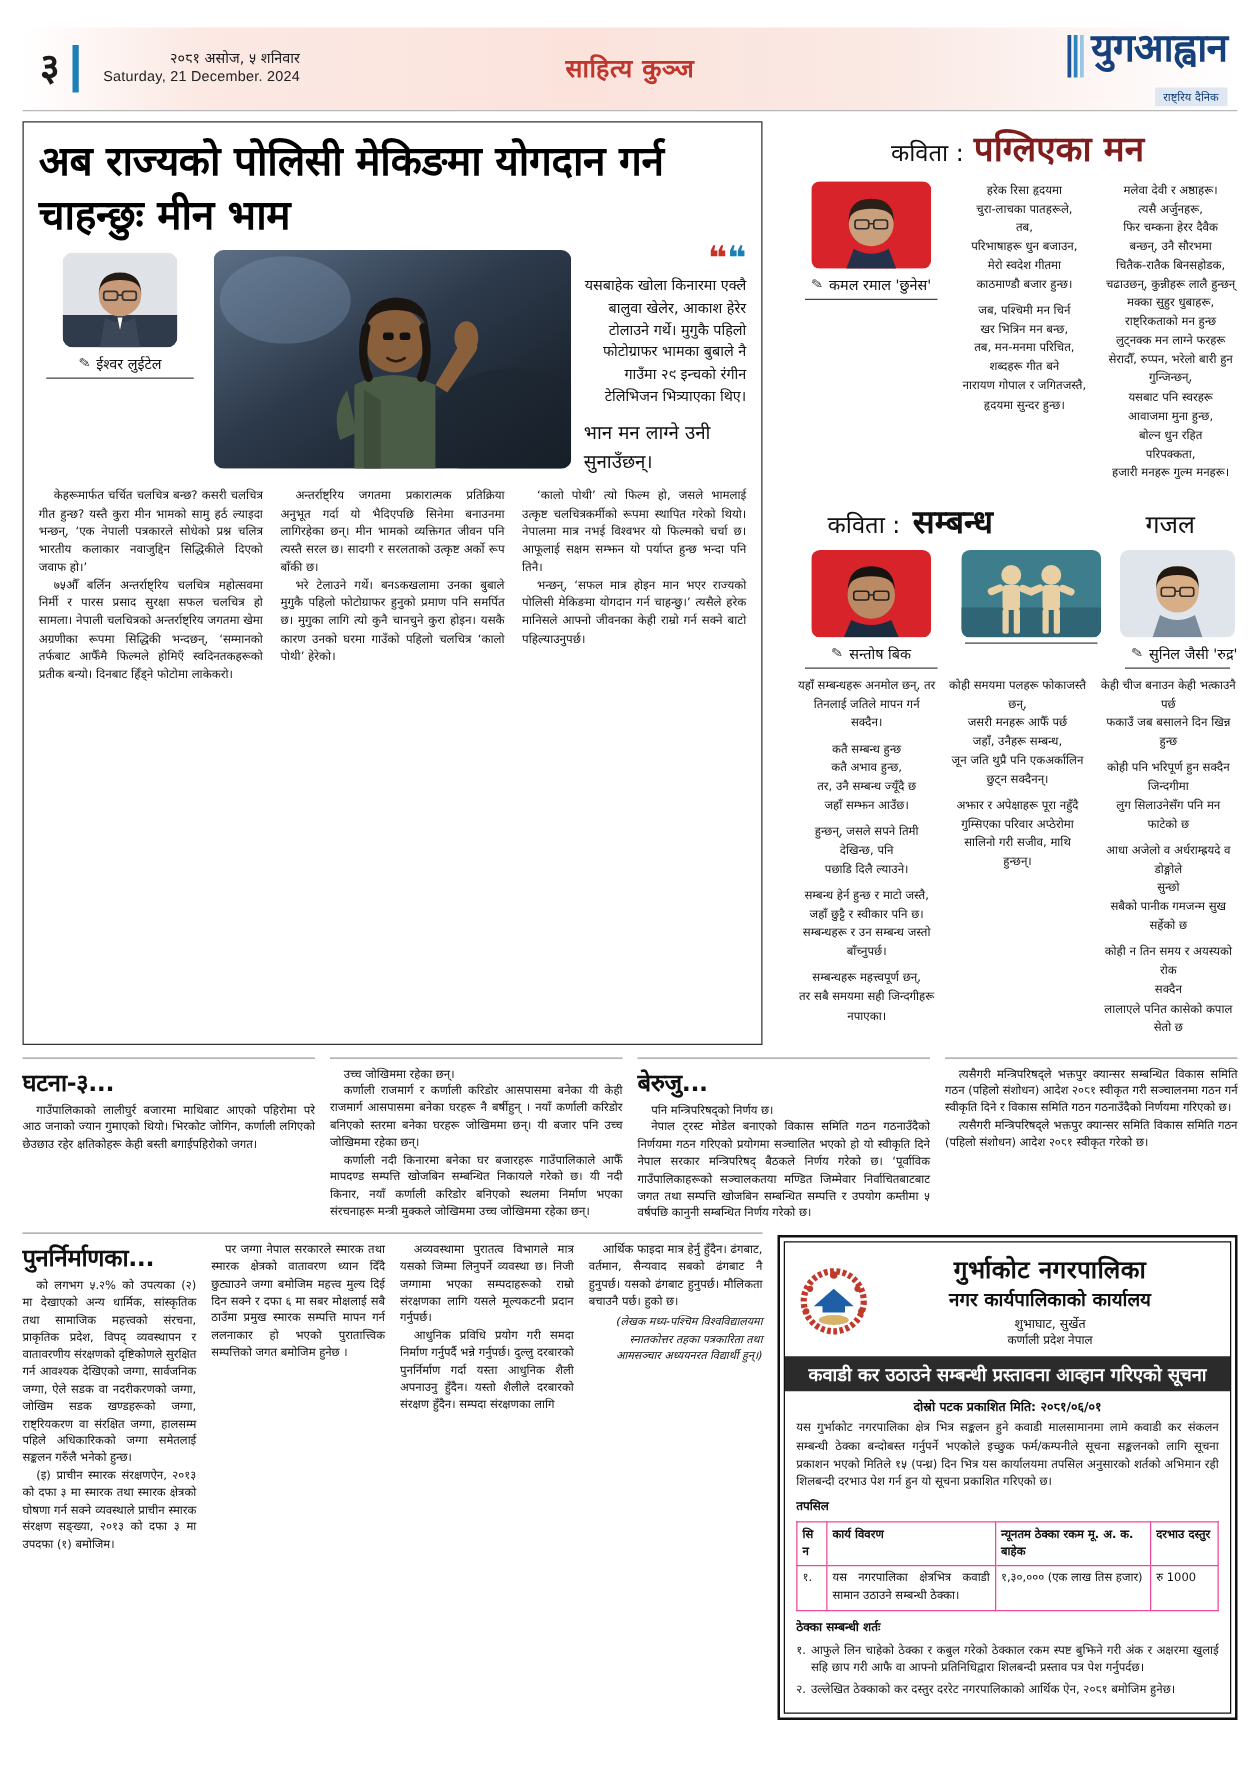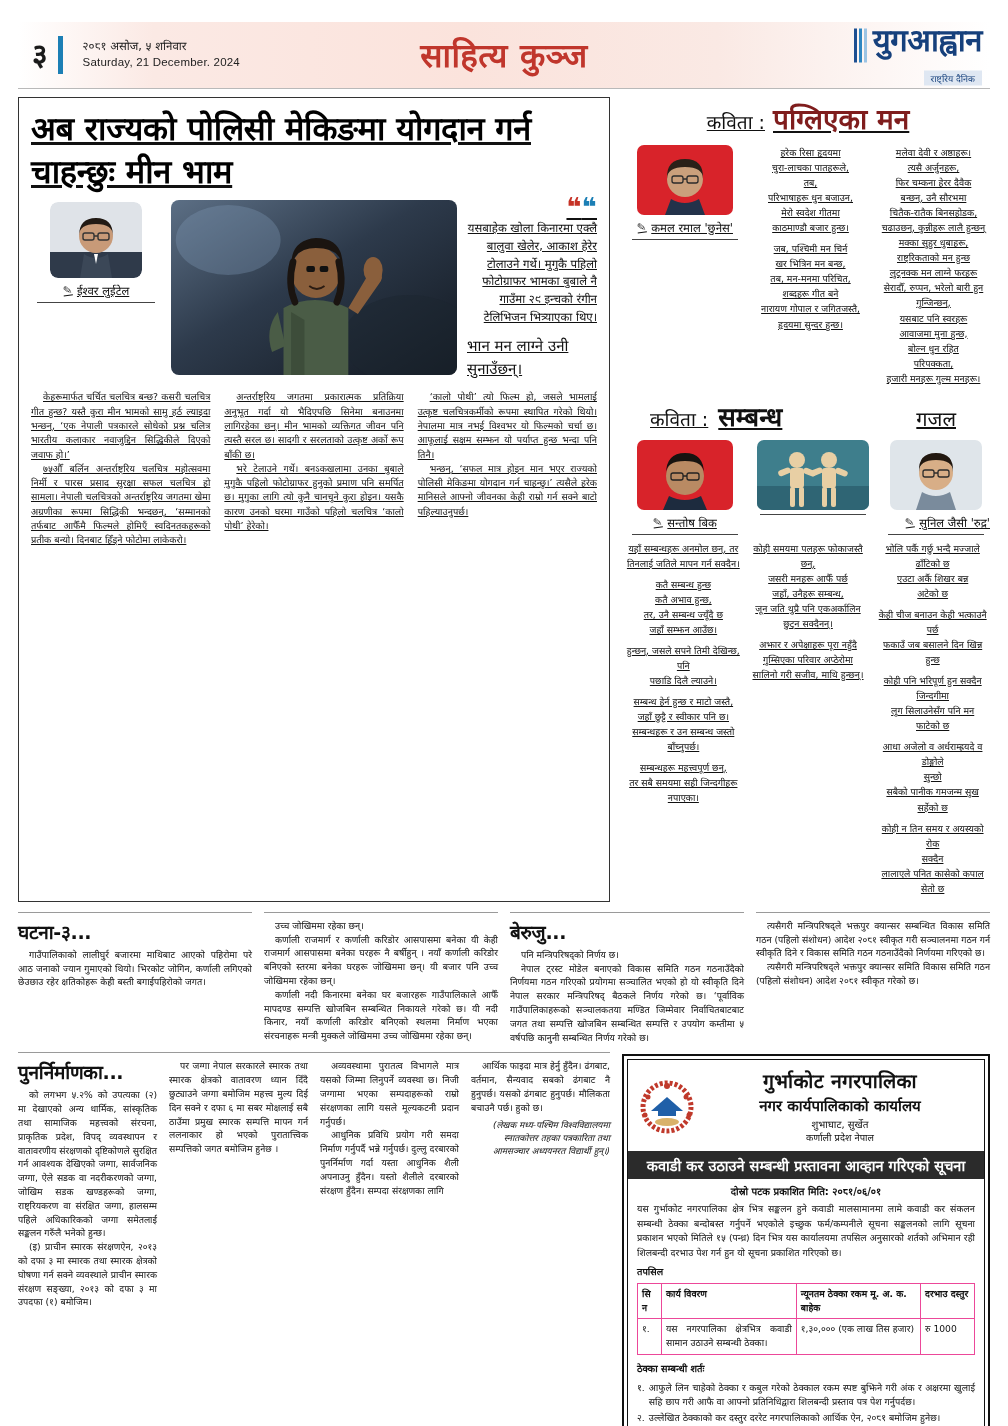--- a/index.html
+++ b/index.html
@@ -18,26 +18,26 @@
     position: relative;
     height: 66px;
     margin: 22px 18px 0 18px;
     background: linear-gradient(90deg,#ffffff 0%, #fbe9e4 14%, #fbe3dc 46%, #fae9e4 72%, #ffffff 100%);
     display: flex; align-items: center;
   }
   .pagenum-wrap { display: flex; align-items: center; padding-left: 14px; gap: 10px; }
   .pagenum { font-size: 30px; font-weight: 700; line-height: 1;
              font-family: "DejaVu Sans", sans-serif; color: #1a1a1a; }
   .blue-bar { width: 5px; height: 38px; background: #1c7fb5; }
-  .datestack { padding-left: 10px; line-height: 1.35; }
+  .datestack { padding-left: 10px; line-height: 1.35; text-align: right; }
   .date-np { font-size: 11.5px; font-family: "DejaVu Sans", sans-serif; color: #1c1c1c; }
   .date-en { font-size: 11.5px; font-family: "Liberation Sans", sans-serif; color: #222; letter-spacing: .2px; }
   .kunja {
     position: absolute; left: 50%; top: 50%; transform: translate(-50%,-52%);
-    font-size: 33px; color: #c0362c; font-weight: 700;
+    font-size: 20px; color: #c0362c; font-weight: 700;
     font-family: "DejaVu Sans", sans-serif;
     letter-spacing: .5px;
   }
   .brand-wrap { position: absolute; right: 8px; top: 50%; transform: translateY(-50%);
                 display: flex; align-items: flex-start; gap: 6px; }
   .brand-bars { display: flex; gap: 2px; padding-top: 4px; }
   .brand-bars i { display: block; width: 3px; height: 34px; }
   .brand-bars i:nth-child(1){ background:#1d4f91; }
   .brand-bars i:nth-child(2){ background:#2e86c1; }
   .brand-bars i:nth-child(3){ background:#9cc4e4; }
@@ -46,23 +46,22 @@
                 font-family: "DejaVu Sans", sans-serif; line-height: 1; letter-spacing: -.5px; }
   .brand-sub { font-size: 9px; color: #16407c; background: #dfe7f2;
                display:inline-block; padding: 1px 7px; margin-top: 15px;
                font-family: "DejaVu Sans", sans-serif; }
   .hdr-rule { margin: 0 18px; border-bottom: 1px solid #b9b9b9; }
 
   
   .body-grid {
     display: grid;
     grid-template-columns: 592px 1fr;
-    gap: 12px;
+    gap: 24px;
     margin: 8px 18px 0 18px;
-    text-decoration: underline;
   }
   .left-box { border: 1px solid #333; padding: 10px 12px 8px 12px; }
   .right-col { padding-left: 4px; }
 
   
   .headline {
     font-size: 32.5px; font-weight: 700; line-height: 1.32;
     font-family: "DejaVu Sans", sans-serif; color: #000;
     letter-spacing: -.3px;
   }
@@ -409,24 +408,20 @@
           <p style="white-space:pre-line">कोही समयमा पलहरू फोकाजस्तै छन्,
 जसरी मनहरू आफैँ पर्छ
 जहाँ, उनैहरू सम्बन्ध,
 जून जति थुप्रै पनि एकअर्कालिन
 छुट्न सक्दैनन्।</p>
           <p style="white-space:pre-line">अझार र अपेक्षाहरू पूरा नहुँदै
 गुम्सिएका परिवार अप्ठेरोमा
 सालिनो गरी सजीव, माथि हुन्छन्।</p>
         </div>
         <div class="poem-text">
-          <p style="white-space:pre-line">भोलि पर्कै गर्छु भन्दै मज्जाले
-ढाँटिको छ
-एउटा अर्कै शिखर बन्न
-अटेको छ</p>
           <p style="white-space:pre-line">केही चीज बनाउन केही भत्काउनै
 पर्छ
 फकाउँ जब बसालने दिन खिन्न
 हुन्छ</p>
           <p style="white-space:pre-line">कोही पनि भरिपूर्ण हुन सक्दैन
 जिन्दगीमा
 लुग सिलाउनेसँग पनि मन
 फाटेको छ</p>
           <p style="white-space:pre-line">आधा अजेलो व अर्धराम्ह्रयदे व डोङ्गोले
 सुन्छो

